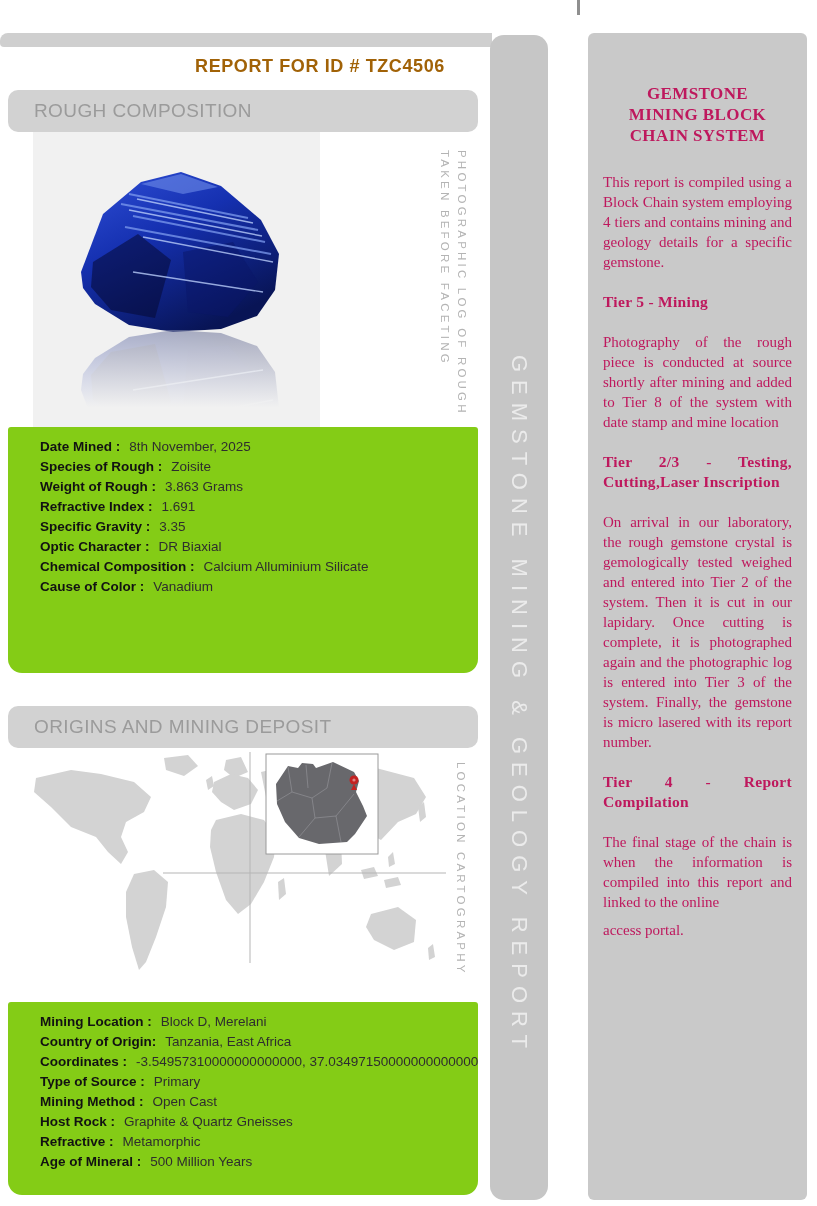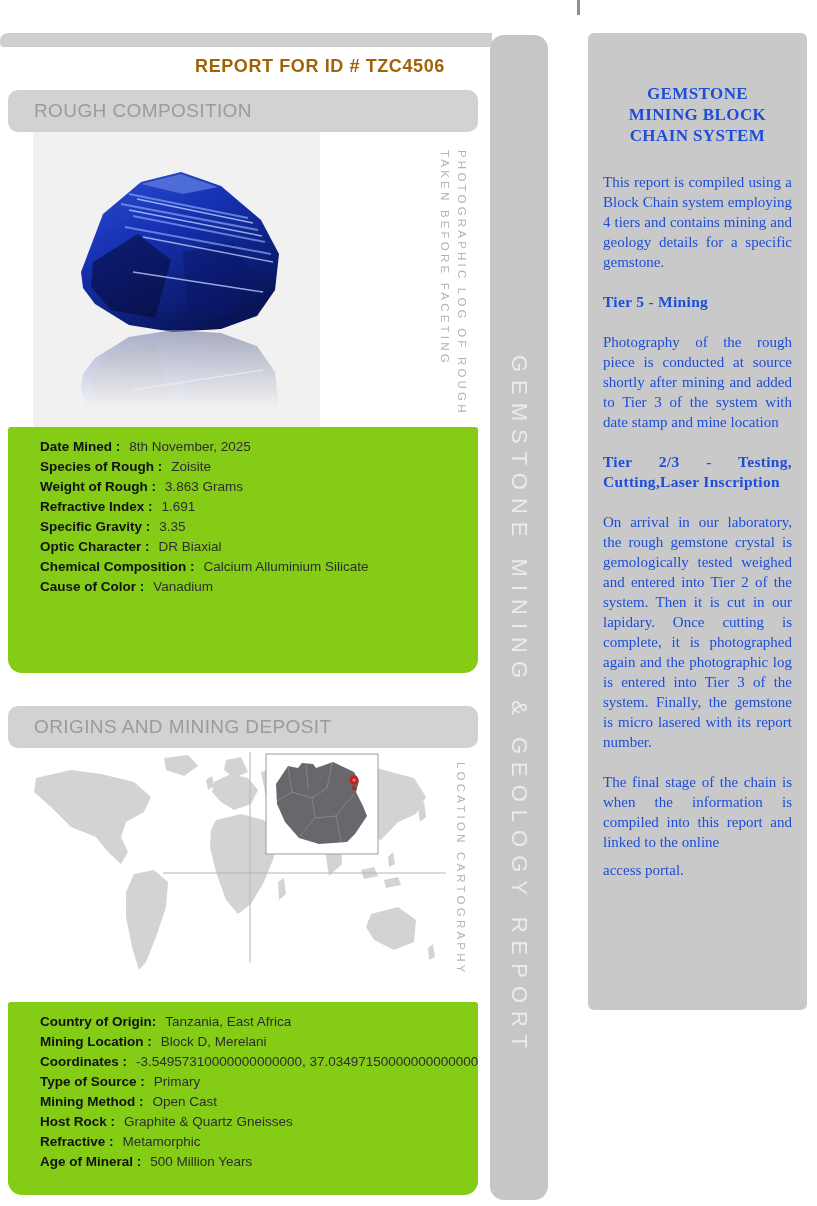--- a/index.html
+++ b/index.html
@@ -11,23 +11,23 @@
            border-radius:8px 0 0 4px;}
 
   
   .mid-strip{position:absolute;left:490px;top:35px;width:58px;height:1165px;
              background:#c6c6c6;border-radius:14px;}
   .banner-text{position:absolute;top:320px;left:50%;transform:translateX(-50%);
                writing-mode:vertical-rl;white-space:nowrap;font-size:22px;
                letter-spacing:8px;color:#ebebeb;}
 
   
-  .sidebar{position:absolute;left:588px;top:33px;width:219px;height:977px;
+  .sidebar{position:absolute;left:588px;top:33px;width:219px;height:1167px;
            background:#c9c9c9;border-radius:6px;box-sizing:border-box;
-           padding:50px 15px 0 15px;font-family:"Liberation Serif",serif;color:#1d4ed8;}
+           padding:50px 15px 0 15px;font-family:"Liberation Serif",serif;color:#be185d;}
   .sidebar h2{font-size:17px;line-height:21px;text-align:center;font-weight:bold;
               margin:0 20px 26px 20px;letter-spacing:0.4px;}
   .side-par{font-size:15px;line-height:20px;text-align:justify;margin:0 0 20px 0;}
   .side-head{font-size:15.5px;line-height:20px;text-align:justify;font-weight:bold;
              margin:20px 0 20px 0;letter-spacing:0.3px;}
   .side-par2{margin-top:-12px;}
   .side-par2:empty{display:none;}
 
   
   .report-title{position:absolute;left:110px;top:56px;width:420px;text-align:center;
@@ -193,25 +193,25 @@
   </div>
 
   <div class="vert-caption" id="caption2">
     <span>LOCATION CARTOGRAPHY</span>
   </div>
 
   <div class="panel" id="panel2">
     <div>
 
         <div class="field-row">
+          <span class="f-label">Mining Location :</span><span class="f-value">Block D, Merelani</span>
+        </div>
+
+        <div class="field-row">
           <span class="f-label">Country of Origin:</span><span class="f-value">Tanzania, East Africa</span>
-        </div>
-
-        <div class="field-row">
-          <span class="f-label">Mining Location :</span><span class="f-value">Block D, Merelani</span>
         </div>
 
         <div class="field-row">
           <span class="f-label">Coordinates :</span><span class="f-value">-3.54957310000000000000,  37.03497150000000000000</span>
         </div>
 
         <div class="field-row">
           <span class="f-label">Type of Source :</span><span class="f-value">Primary</span>
         </div>
 
@@ -237,30 +237,31 @@
     <div class="banner-text">GEMSTONE MINING &amp; GEOLOGY REPORT</div>
   </div>
 
   <aside class="sidebar">
     <h2>GEMSTONE MINING BLOCK CHAIN SYSTEM</h2>
     <p class="side-par">This report is compiled using a Block Chain system employing 4 tiers and contains mining and geology details for a specific gemstone.</p>
     <div>
 
         <section>
           <h3 class="side-head">Tier 5 - Mining</h3>
-          <p class="side-par">Photography of the rough piece is conducted at source shortly after mining and added to Tier 3 of the system with date stamp and mine location</p>
+          <p class="side-par">Photography of the rough piece is conducted at source shortly after mining and added to Tier 8 of the system with date stamp and mine location</p>
 
         </section>
 
         <section>
           <h3 class="side-head">Tier 2/3 - Testing, Cutting,Laser Inscription</h3>
           <p class="side-par">On arrival in our laboratory, the rough gemstone crystal is gemologically tested weighed and entered into Tier 2 of the system. Then it is cut in our lapidary. Once cutting is complete, it is photographed again and the photographic log is entered into Tier 3 of the system. Finally, the gemstone is micro lasered with its report number.</p>
 
         </section>
 
         <section>
+          <h3 class="side-head">Tier 4 - Report Compilation</h3>
           <p class="side-par">The final stage of the chain is when the information is compiled into this report and linked to the online</p>
           <p class="side-par side-par2">access portal.</p>
         </section>
       </div>
   </aside>
 
 </div>
 
 </body></html>

